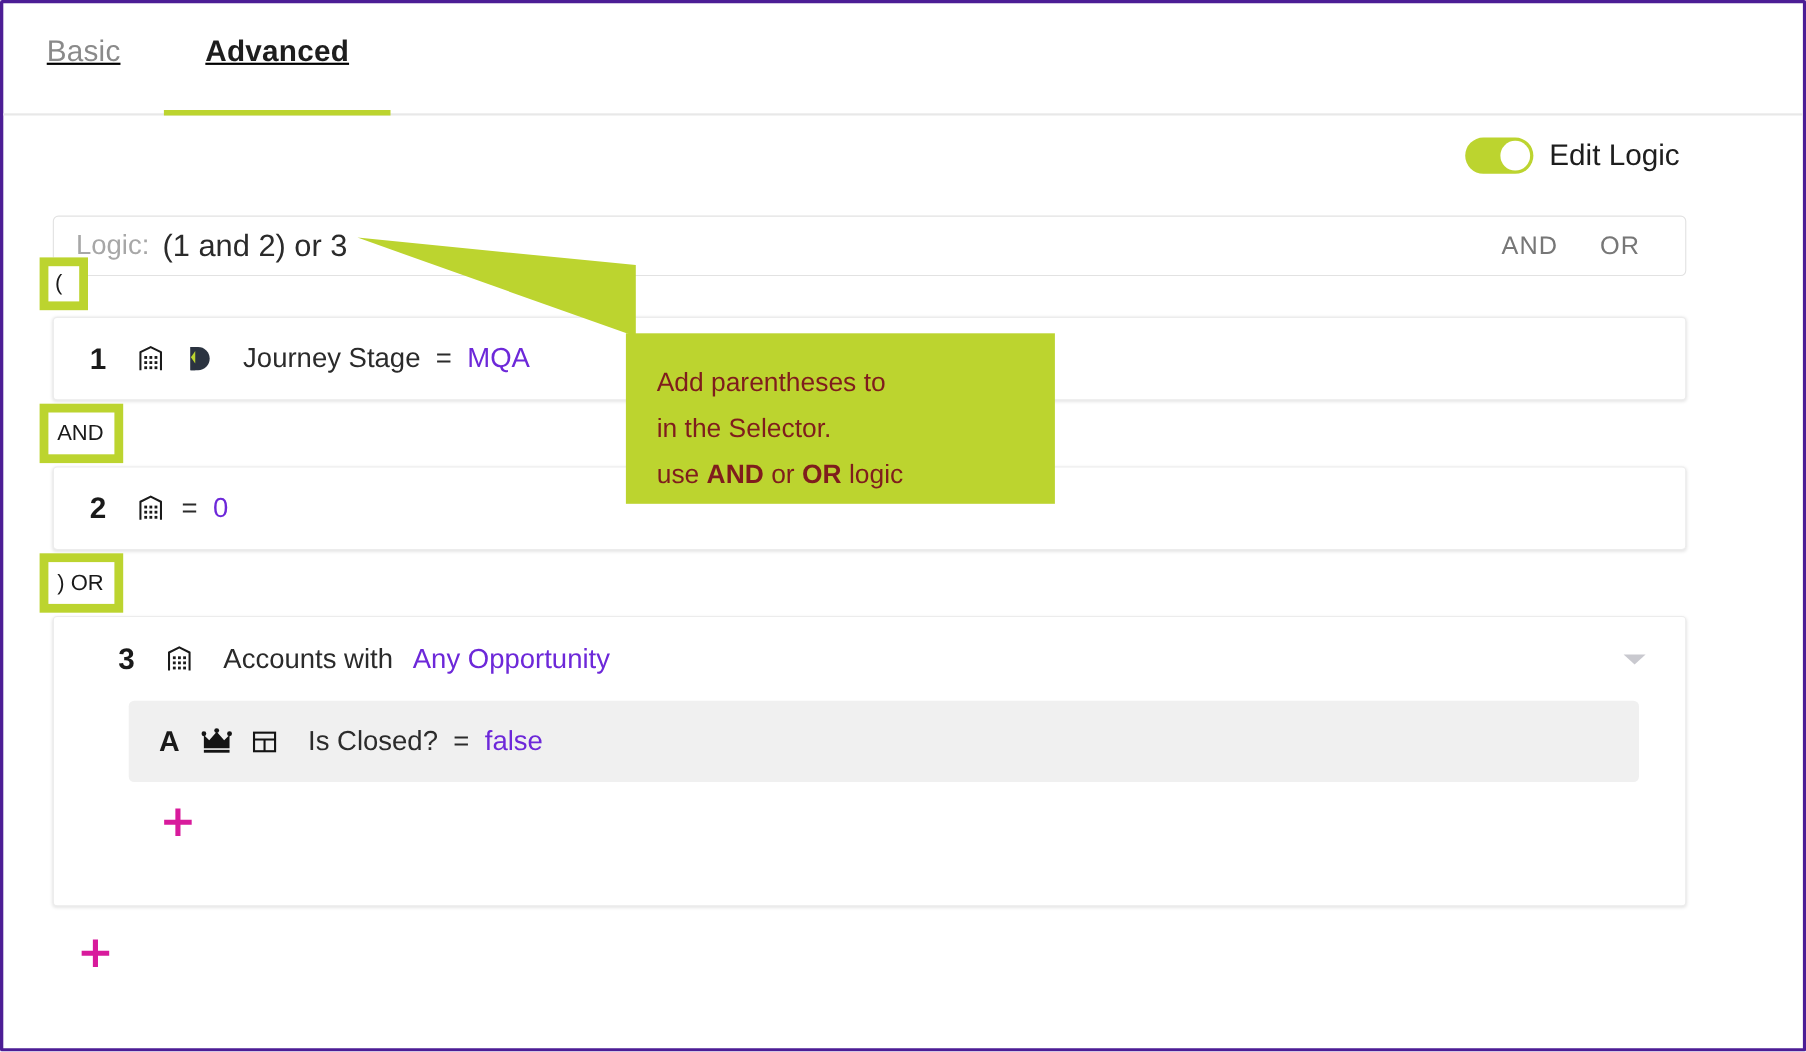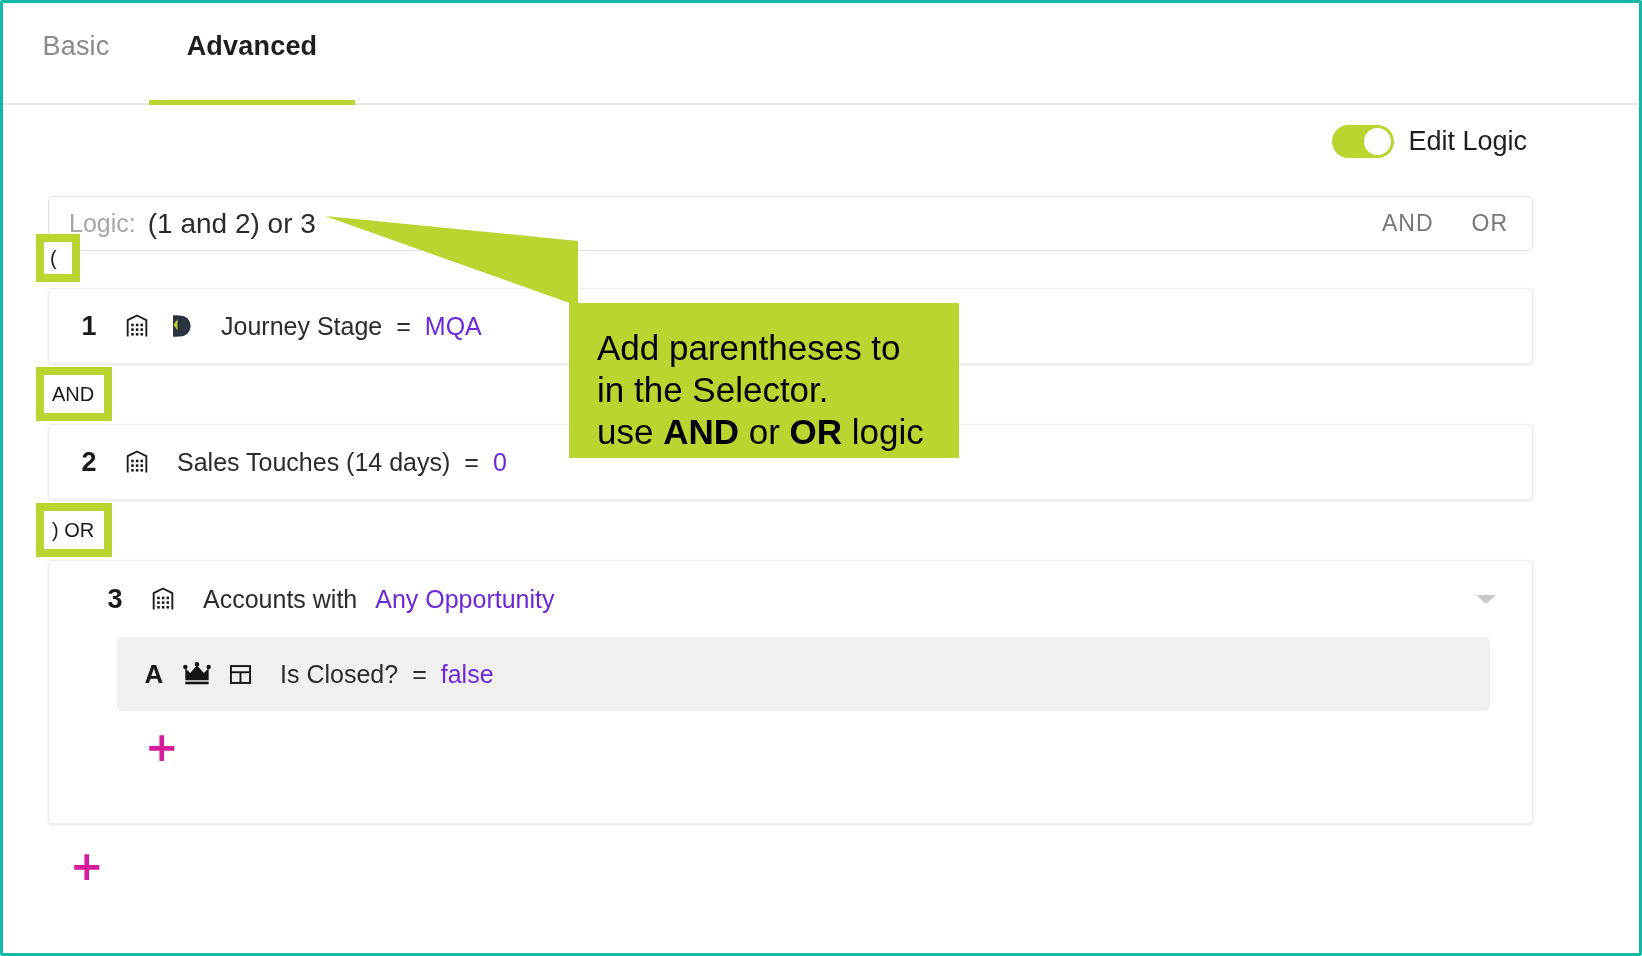--- a/index.html
+++ b/index.html
@@ -6,22 +6,23 @@
   html, body {
     width: 1642px; height: 956px;
     font-family: "Liberation Sans", sans-serif;
     background: #ffffff;
     overflow: hidden;
   }
   #app {
     position: relative;
     width: 1642px; height: 956px;
     background: #ffffff;
-    border: 3px solid #14b8a6;
+    border: 3px solid #4c1d95;
     border-radius: 2px;
+    text-decoration: underline;
   }
 
   
   .tabbar {
     position: relative;
     height: 102px;
     border-bottom: 2px solid #e8e8e8;
     display: flex;
     align-items: flex-start;
     padding: 0 0 0 0;
@@ -81,21 +82,21 @@
   
   .logic-bar {
     position: absolute;
     left: 45px; top: 193px;
     width: 1485px; height: 55px;
     border: 1.5px solid #e2e2e2;
     border-radius: 5px;
     background: #ffffff;
     display: flex;
     align-items: center;
-    padding: 0 24px 0 20px;
+    padding: 0 41px 0 20px;
   }
   .logic-label { font-size: 25px; color: #a7a7a7; margin-right: 12px; }
   .logic-value { font-size: 28px; color: #2b2b2b; text-align: center; }
   .logic-ops { margin-left: auto; display: flex; gap: 38px; }
   .logic-op { font-size: 23px; color: #777777; cursor: pointer; letter-spacing: 1px; }
 
   
   .rows { position: absolute; left: 45px; top: 255px; width: 1485px; }
 
   .cond-card {
@@ -185,23 +186,23 @@
   
   .callout {
     position: absolute;
     left: 566px; top: 300px;
     width: 390px; height: 155px;
     background: #bcd42f;
     z-index: 40;
     padding: 24px 20px 0 28px;
   }
   .callout-text {
-    font-size: 35px;
+    font-size: 24px;
     line-height: 42px;
-    color: #000000;
+    color: #7f1d1d;
   }
   .callout-text b { font-weight: 700; }
   .callout-tail {
     position: absolute;
     left: 300px; top: 208px;
     width: 280px; height: 150px;
     z-index: 39;
   }
 </style>
 </head>
@@ -281,21 +282,20 @@
           <rect x="11" y="10" width="2.2" height="2.2" fill="#1a1a1a" stroke="none"></rect>
           <rect x="15" y="10" width="2.2" height="2.2" fill="#1a1a1a" stroke="none"></rect>
           <rect x="7" y="14" width="2.2" height="2.2" fill="#1a1a1a" stroke="none"></rect>
           <rect x="11" y="14" width="2.2" height="2.2" fill="#1a1a1a" stroke="none"></rect>
           <rect x="15" y="14" width="2.2" height="2.2" fill="#1a1a1a" stroke="none"></rect>
           <rect x="7" y="18" width="2.2" height="2.2" fill="#1a1a1a" stroke="none"></rect>
           <rect x="11" y="18" width="2.2" height="2.2" fill="#1a1a1a" stroke="none"></rect>
           <rect x="15" y="18" width="2.2" height="2.2" fill="#1a1a1a" stroke="none"></rect>
         </svg>
       </span>
-      <span class="cond-text gap-lbl">Sales Touches (14 days)</span>
       <span class="cond-op">=</span>
       <span class="cond-val">0</span>
     </div>
 
     <div class="connector" style="margin-left:-6px;text-align:center;">
       <span class="chip">) OR</span>
     </div>
 
     <div class="cond-card tall">
       <div class="cond-inner" style="padding-left:0;">

